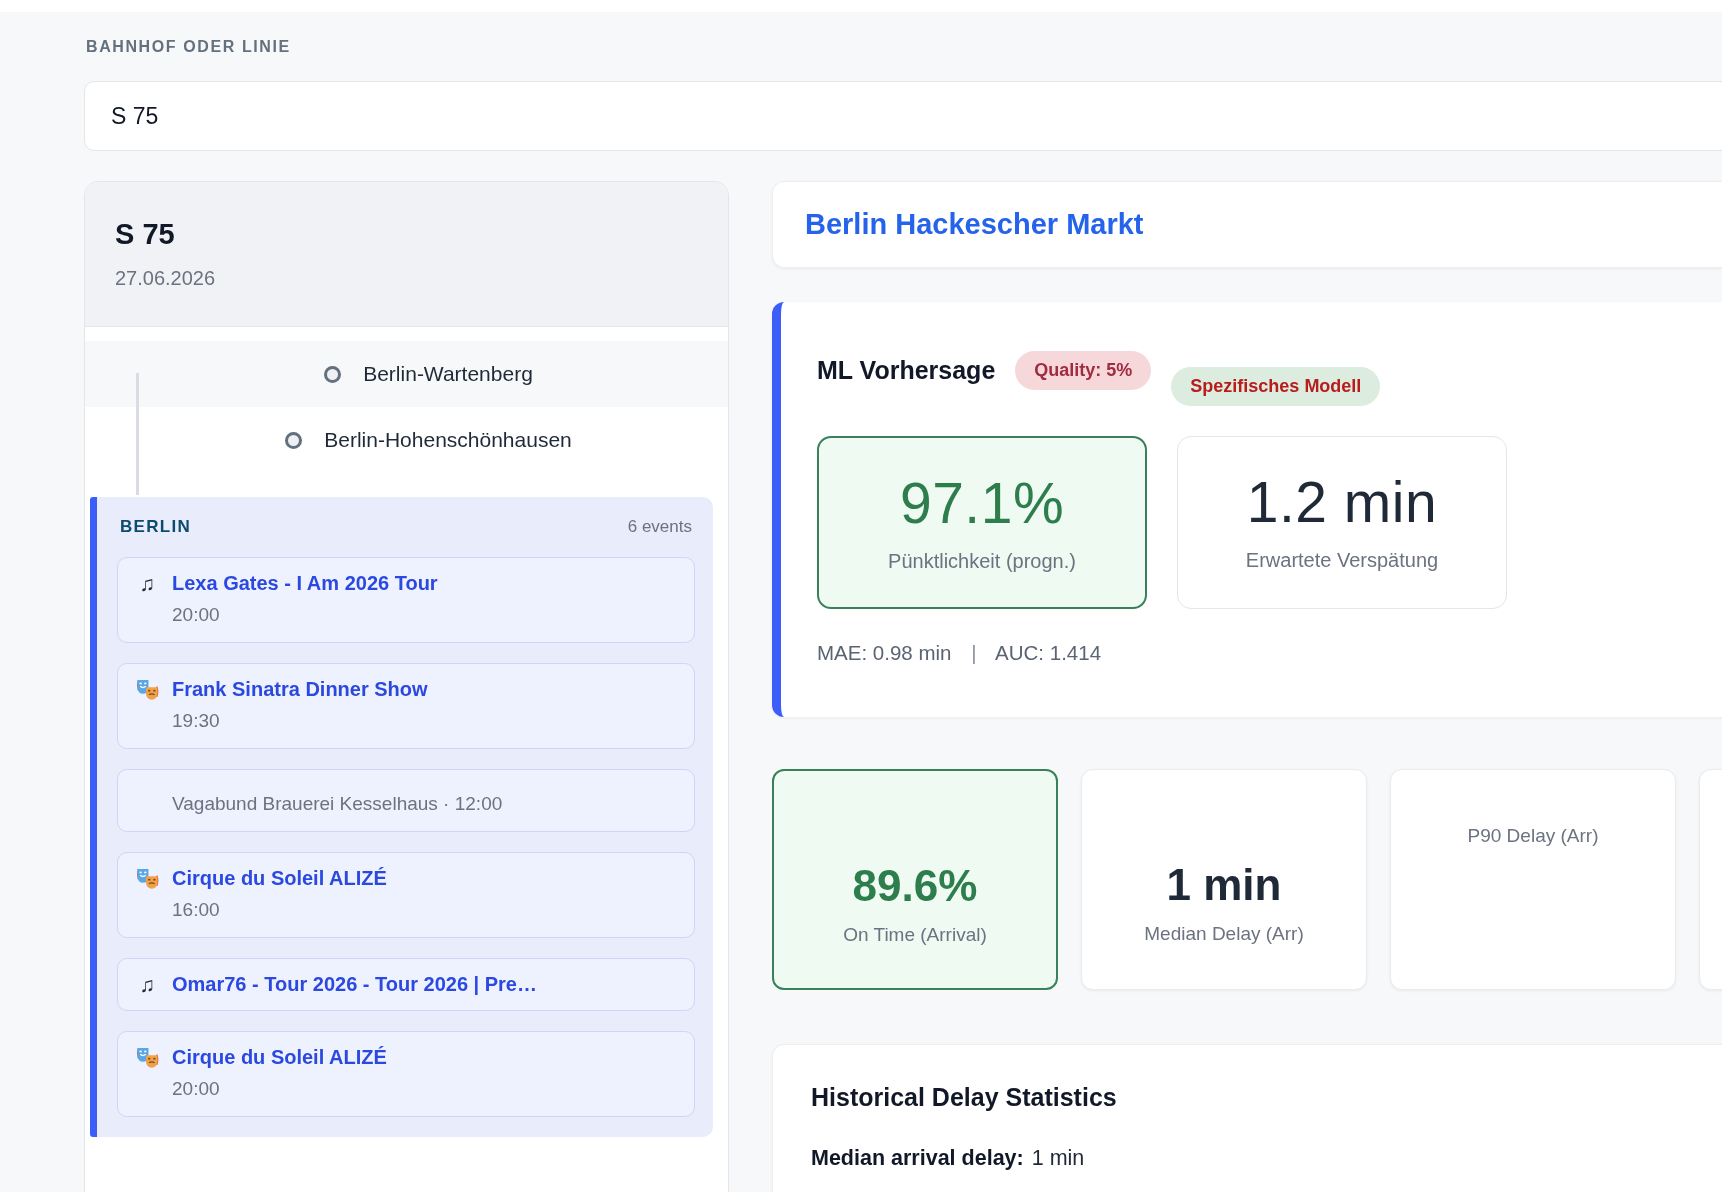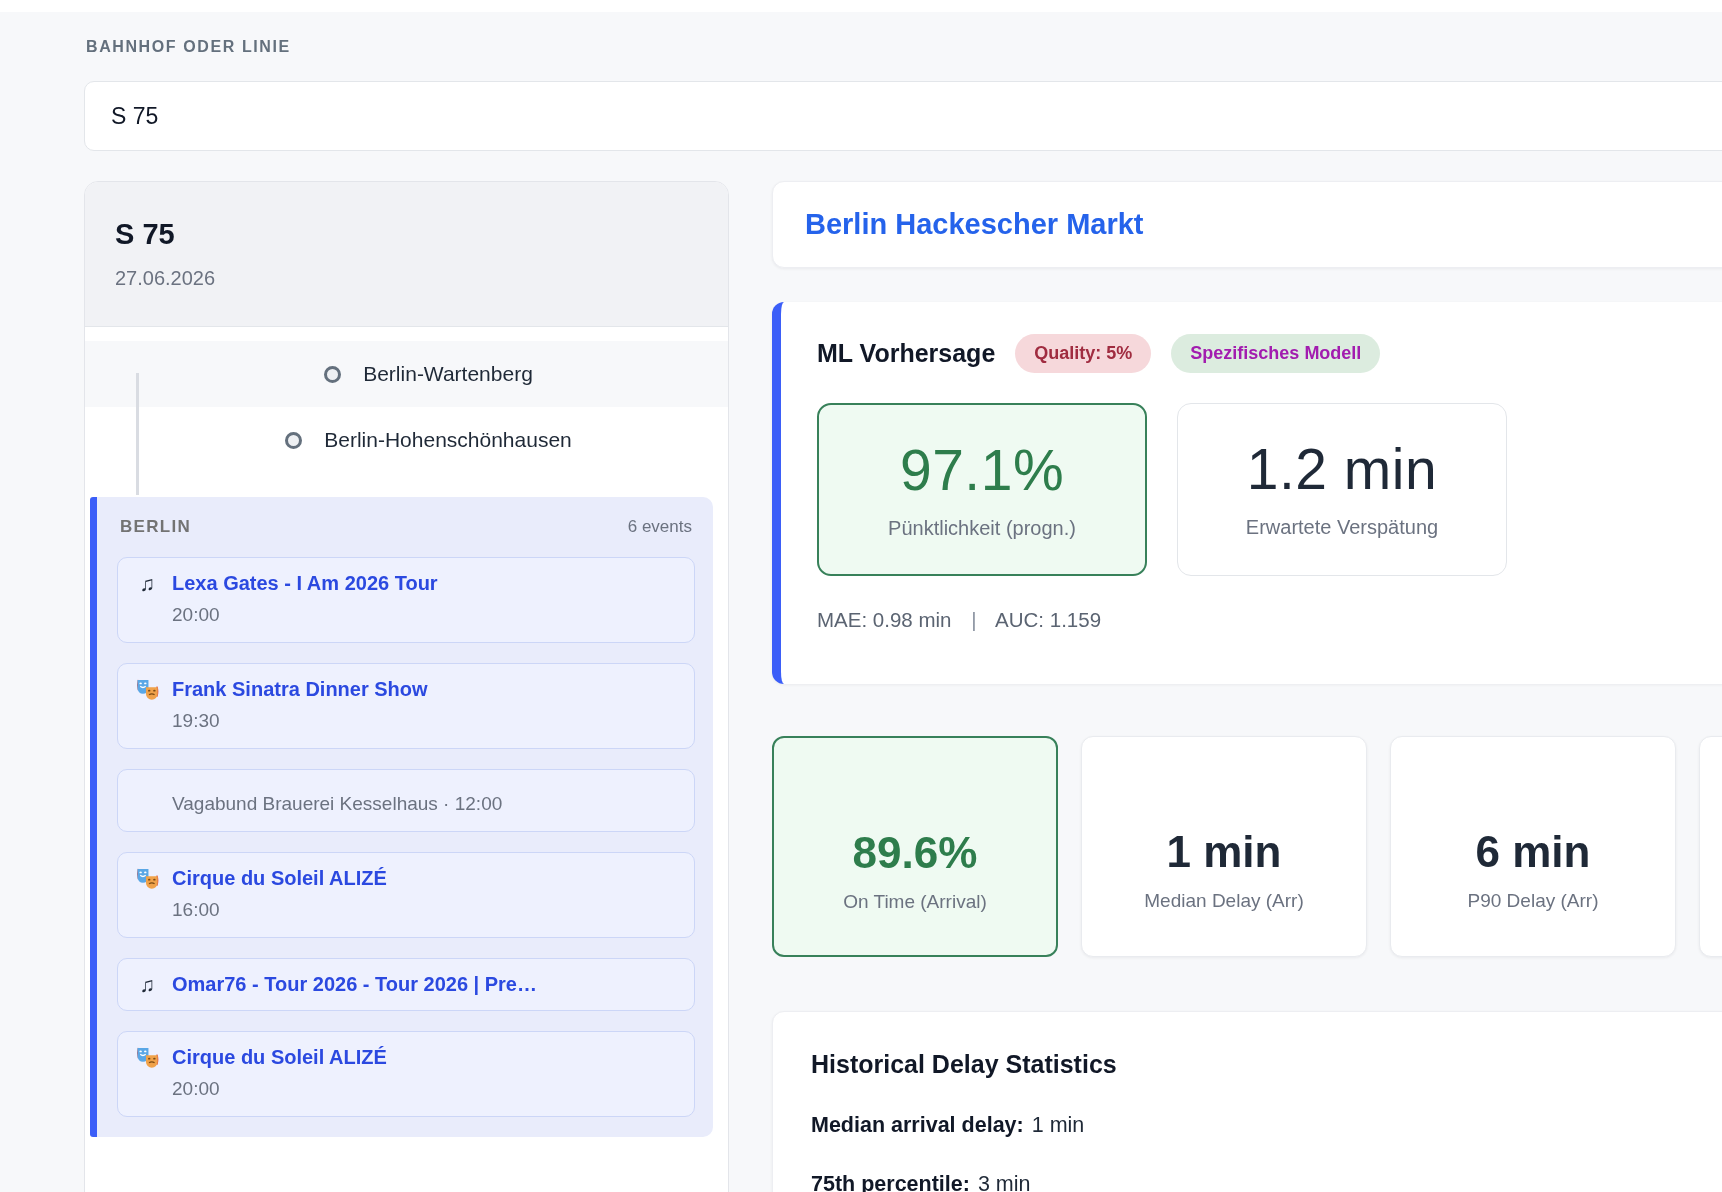--- a/index.html
+++ b/index.html
@@ -40,21 +40,21 @@
   .station-dot{width:11px;height:11px;border:3.5px solid #64707d;border-radius:50%;
     background:#eef0f3;margin-right:22px;position:relative;flex:0 0 11px;}
 
   
   .events-box{
     position:relative;margin:24px 15px 0 5px;background:#e9ecfb;
     border-left:7px solid #3b5ef8;border-radius:3px 10px 10px 3px;
     padding:20px 18px 20px 20px;
   }
   .events-header{display:flex;justify-content:space-between;align-items:center;padding:0 3px;}
-  .events-city{font-size:17px;font-weight:bold;color:#737373;letter-spacing:1.3px;}
+  .events-city{font-size:17px;font-weight:bold;color:#0c4a6e;letter-spacing:1.3px;}
   .events-count{font-size:17px;color:#6b7280;}
   .event-card{background:#eef1fe;border:1px solid #ccd6f7;border-radius:10px;
     padding:14px 17px;margin-top:20px;cursor:pointer;}
   .event-title-row{display:flex;align-items:center;gap:13px;}
   .event-icon{flex:0 0 24px;width:24px;font-size:21px;line-height:1;color:#1f2937;text-align:center;}
   .event-icon svg{display:block;margin:0 auto;}
   .event-title{font-size:20px;font-weight:bold;color:#2b49e0;white-space:nowrap;overflow:hidden;}
   .event-sub{font-size:19px;color:#6b7280;margin:9px 0 2px 37px;}
 
   
@@ -62,21 +62,21 @@
   .card-shadow{box-shadow:0 1px 3px rgba(16,24,40,.06);}
   .title-card{background:#fff;border:1px solid #edeef2;border-radius:12px;padding:26px 32px;}
   .station-title{font-size:29px;font-weight:bold;color:#2563eb;cursor:pointer;}
 
   .ml-card{margin-top:34px;background:#fff;border-radius:12px;border-left:9px solid #3b5ef8;
     padding:32px 36px 52px;}
   .ml-header{display:flex;align-items:center;gap:20px;}
   .ml-title{font-size:25px;font-weight:bold;color:#111827;text-align:right;}
   .badge{font-size:18px;font-weight:bold;padding:9px 19px;border-radius:999px;white-space:nowrap;}
   .badge.quality{background:#f6d8db;color:#a02c40;}
-  .badge.model{background:#dcecdf;color:#a21caf;}
+  .badge.model{background:#dcecdf;color:#b91c1c;margin-top:33px;}
   .ml-boxes{display:flex;gap:30px;margin-top:30px;}
   .ml-box{width:330px;box-sizing:border-box;text-align:center;border-radius:14px;padding:32px 12px 34px;}
   .ml-box.green{background:#effaf2;border:2px solid #38815a;}
   .ml-box.plain{background:#fff;border:1px solid #e3e6ea;}
   .ml-value{font-size:57px;font-weight:normal;color:#1f2937;letter-spacing:.5px;}
   .ml-box.green .ml-value{color:#2e7d4c;}
   .ml-label{font-size:20px;color:#6b7280;margin-top:14px;}
   .ml-metrics{margin-top:32px;font-size:20.5px;color:#5b6472;}
   .ml-metrics .sep{margin:0 14px;color:#8b93a1;}
 
@@ -229,35 +229,34 @@
         <div class="ml-label">Pünktlichkeit (progn.)</div>
       </div>
       <div class="ml-box plain">
         <div class="ml-value">1.2 min</div>
         <div class="ml-label">Erwartete Verspätung</div>
       </div>
     </div>
     <div class="ml-metrics">
       <span>MAE: 0.98 min</span>
       <span class="sep">|</span>
-      <span>AUC: 1.159</span>
+      <span>AUC: 1.414</span>
     </div>
   </div>
 
   <div class="stats-row">
     <div class="stat-card green">
       <div class="stat-value">89.6%</div>
       <div class="stat-label">On Time (Arrival)</div>
     </div>
     <div class="stat-card plain card-shadow">
       <div class="stat-value">1 min</div>
       <div class="stat-label">Median Delay (Arr)</div>
     </div>
     <div class="stat-card plain card-shadow">
-      <div class="stat-value">6 min</div>
       <div class="stat-label">P90 Delay (Arr)</div>
     </div>
     <div class="stat-card plain card-shadow"></div>
   </div>
 
   <div class="history-card card-shadow">
     <div class="history-title">Historical Delay Statistics</div>
     <div class="history-row">
       <b>Median arrival delay:</b><span>1 min</span>
     </div>

